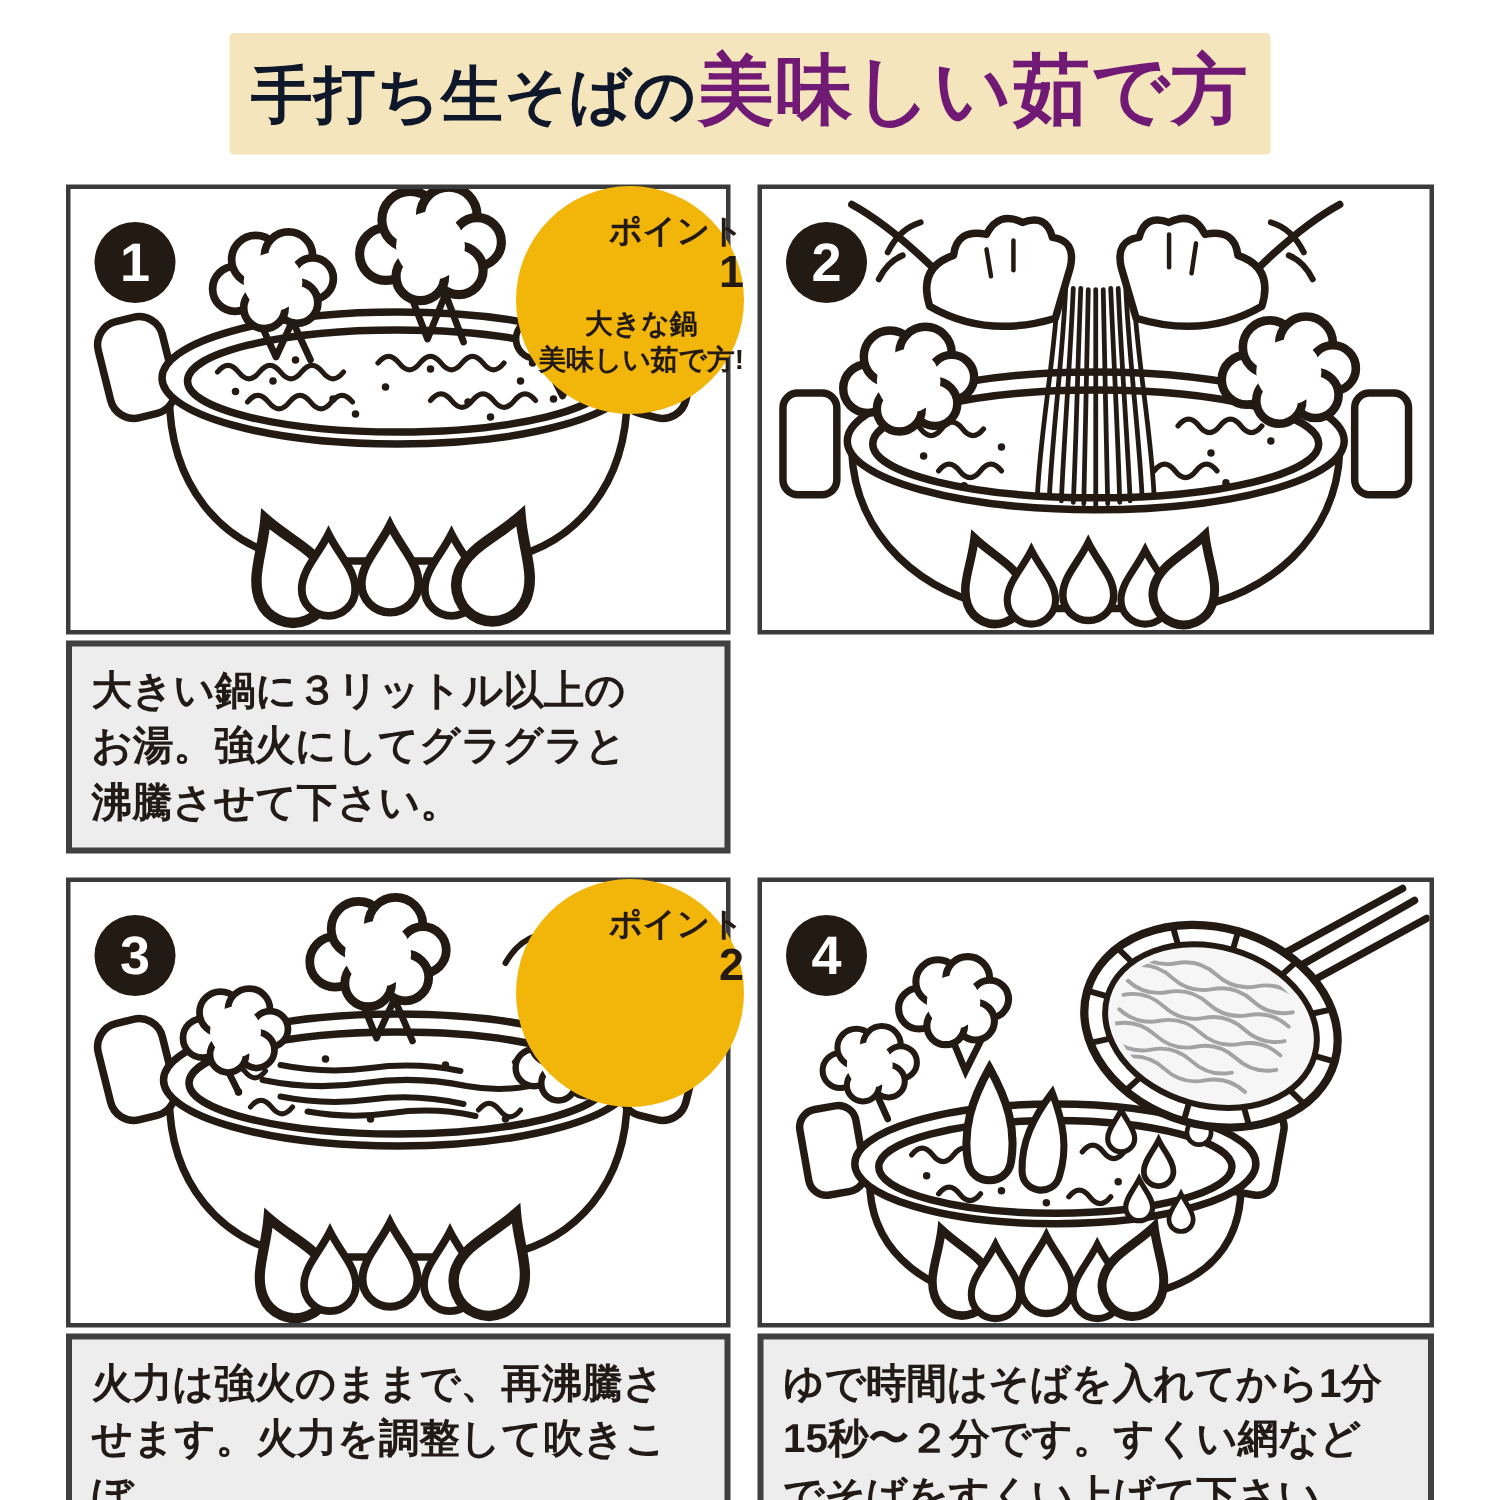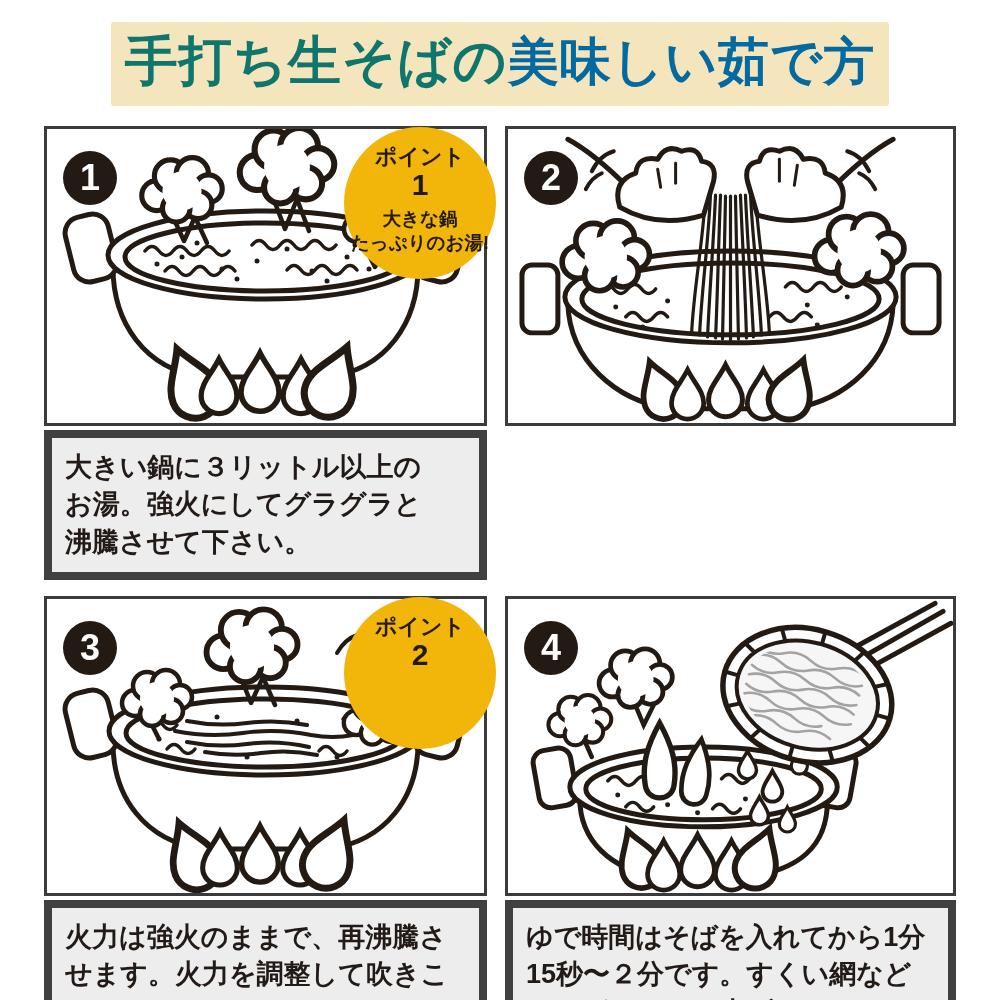--- a/index.html
+++ b/index.html
@@ -2,41 +2,41 @@
 <html><head>
 <meta charset="utf-8">
 <style>
   html,body{margin:0;padding:0;background:#ffffff;}
   body{width:1000px;height:1000px;position:relative;overflow:hidden;
        font-family:"Liberation Sans","DejaVu Sans",sans-serif;color:#241a14;}
 
   
   .title-wrap{text-align:center;margin-top:22px;}
   .title-hl{display:inline-block;background:#f5e5bc;padding:4px 14px 8px 14px;border-radius:3px;}
-  .title-prefix{font-size:53px;font-weight:800;letter-spacing:1px;color:#0f766e;}
-  .title-emph{font-size:51px;font-weight:800;letter-spacing:1px;color:#0369a1;}
+  .title-prefix{font-size:41px;font-weight:800;letter-spacing:1px;color:#0f172a;}
+  .title-emph{font-size:51px;font-weight:800;letter-spacing:1px;color:#701a75;}
 
   
   .panels{display:grid;grid-template-columns:443px 451px;column-gap:18px;row-gap:16px;
           width:912px;margin:20px auto 0 auto;}
   .panel{position:relative;}
   .illus{position:relative;background:#fff;border:3px solid #3b3b3b;height:294px;overflow:visible;}
   .illus svg{display:block;width:100%;height:100%;}
-  .caption{background:#ededed;border:8px solid #404040;margin-top:4px;
+  .caption{background:#ededed;border:4px solid #404040;margin-top:4px;
            padding:11px 13px;font-size:27px;font-weight:700;line-height:1.38;
            letter-spacing:0px;white-space:pre-line;color:#221a16;min-height:112px;}
 
   
   .badge{position:absolute;left:16px;top:22px;width:54px;height:54px;border-radius:50%;
          background:#241a14;color:#fff;display:flex;align-items:center;justify-content:center;
          font-size:36px;font-weight:800;z-index:3;}
 
   
   .point{position:absolute;top:-2px;right:-12px;width:152px;height:152px;border-radius:50%;
-         background:#f2b60a;z-index:4;display:flex;flex-direction:column;align-items:center;
+         background:#f2b60a;z-index:4;display:flex;flex-direction:column;align-items:flex-end;
          justify-content:flex-start;padding-top:18px;box-sizing:border-box;text-align:center;}
   .point .p-label{font-size:22px;font-weight:800;line-height:1.05;}
   .point .p-num{font-size:30px;font-weight:800;line-height:1.15;}
   .point .p-note{font-size:18.5px;font-weight:800;line-height:1.3;white-space:pre-line;margin-top:4px;}
 
   .hiddefs{position:absolute;width:0;height:0;overflow:hidden;}
 </style>
 </head>
 <body>
 
@@ -65,21 +65,21 @@
 
 <main class="panels">
 
   <section class="panel">
     <div class="illus">
       <div class="badge">1</div>
       <div class="point">
         <span class="p-label">ポイント</span>
         <span class="p-num">1</span>
         <span class="p-note">大きな鍋
-たっぷりのお湯!</span>
+美味しい茹で方!</span>
       </div>
       <svg viewBox="0 0 437 294">
         <g fill="#fff" stroke="#241a14" stroke-width="5" stroke-linecap="round" stroke-linejoin="round">
           <path d="M66,132 C64,196 100,240 155,248 L282,248 C337,240 373,196 371,132 Z"></path>
           <rect x="22" y="86" width="44" height="66" rx="16" transform="rotate(-14 44 119)"></rect>
           <rect x="371" y="86" width="44" height="66" rx="16" transform="rotate(14 393 119)"></rect>
           <ellipse cx="218" cy="126" rx="157" ry="44"></ellipse>
           <ellipse cx="218" cy="128" rx="140" ry="34"></ellipse>
         </g>
         <g fill="none" stroke="#241a14" stroke-width="3.5" stroke-linecap="round">

